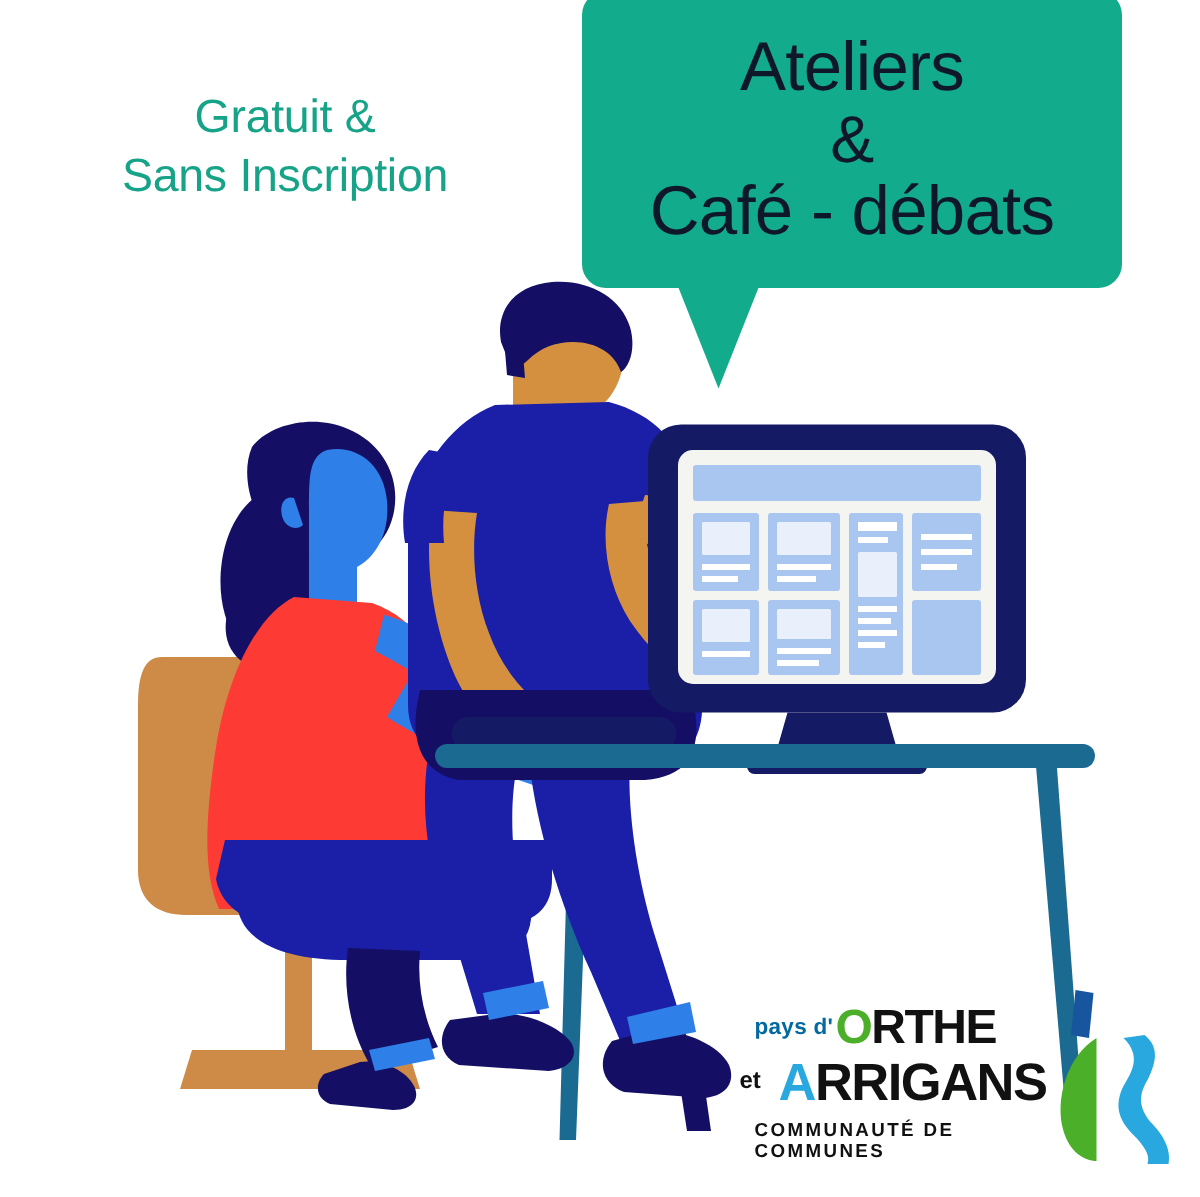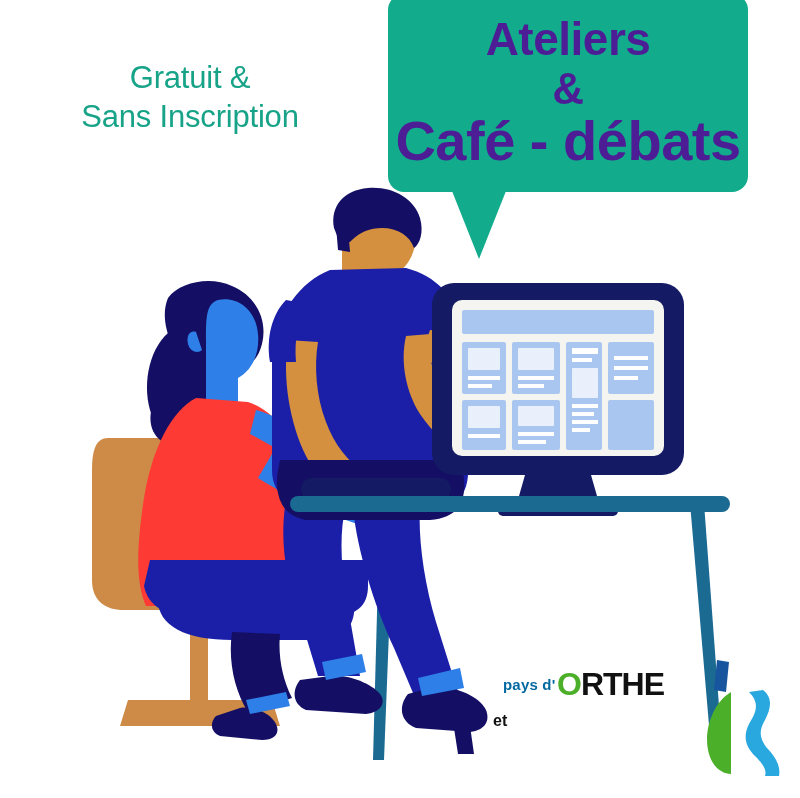--- a/index.html
+++ b/index.html
@@ -17,26 +17,26 @@
     letter-spacing:-0.2px;white-space:pre-line;
   }
 
   
   .bubble{
     position:absolute;left:388px;top:-6px;width:360px;height:198px;
     background:#12AC8C;border-radius:16px;
     display:flex;flex-direction:column;align-items:center;justify-content:center;
   }
   .bubble-line{
-    color:#4c1d95;font-weight:bold;text-align:right;
+    color:#0f172a;font-weight:normal;text-align:right;
     line-height:1.04;letter-spacing:-0.5px;
   }
   .bl1{font-size:46px;}
   .bl2{font-size:44px;margin-top:2px;}
-  .bl3{font-size:56px;margin-top:0;}
+  .bl3{font-size:46px;margin-top:0;}
   .bubble-tail{
     position:absolute;left:452px;top:191px;width:0;height:0;
     border-left:27px solid transparent;border-right:27px solid transparent;
     border-top:68px solid #12AC8C;
   }
 
   
   .illu{position:absolute;left:0;top:0;width:800px;height:798px;}
 
   
@@ -258,20 +258,22 @@
     <div class="bubble-line bl2">&amp;</div>
     <div class="bubble-line bl3">Café - débats</div>
   </div>
   <div class="bubble-tail"></div>
 
   <div class="logo">
     <div class="logo-text">
       <span class="logo-row1">pays d'</span>
       <span class="logo-orthe"><span class="logo-o-green">O</span><span>RTHE</span></span>
       <span class="logo-et">et</span>
+      <span class="logo-arrigans"><span class="logo-a-blue">A</span><span>RRIGANS</span></span>
+      <span class="logo-sub">COMMUNAUTÉ DE COMMUNES</span>
     </div>
     <svg class="logo-mark" viewBox="0 0 94 120">
       <path d="M24 2 L36 4 L33 34 L21 32 Z" fill="#17559E"></path>
       <path d="M38 34 C18 46 10 76 16 96 C20 110 30 116 38 116 L38 34 Z" fill="#4CAF29"></path>
       <path d="M56 34 C68 46 62 56 56 66 C50 78 52 88 62 98 C70 106 74 112 72 118
                L86 118 C88 108 82 98 74 90 C66 80 66 72 72 62 C78 50 80 40 70 32 Z" fill="#29A8E0"></path>
     </svg>
   </div>
 
 </div>

